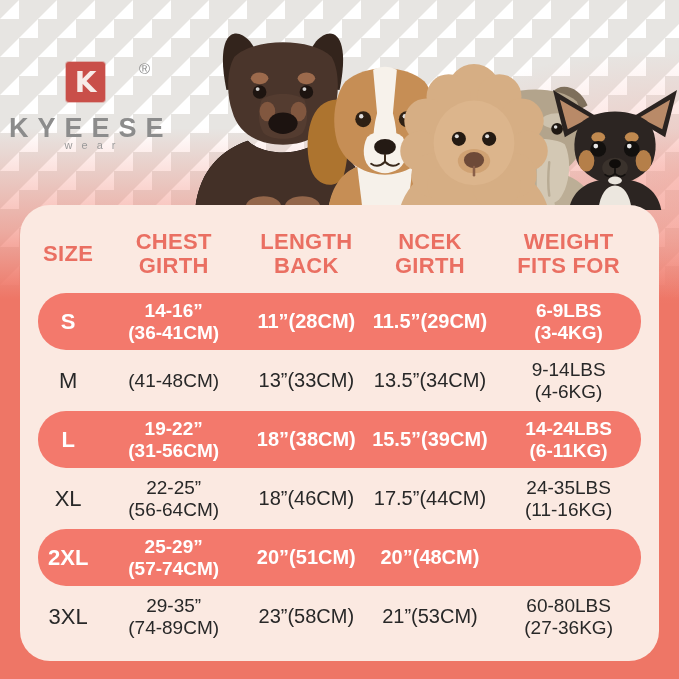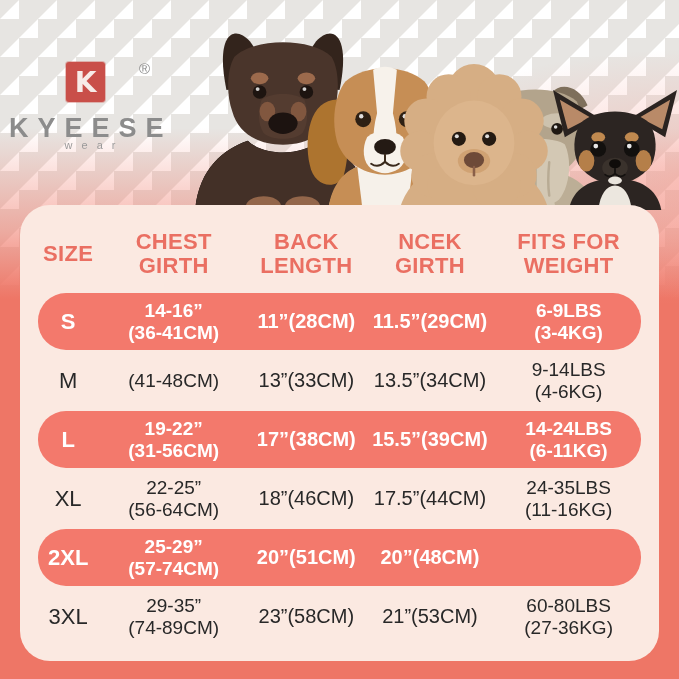--- a/index.html
+++ b/index.html
@@ -189,30 +189,30 @@
     <div class="grid thead">
       <div class="th">
         <div>SIZE</div>
         <div></div>
       </div>
       <div class="th">
         <div>CHEST</div>
         <div>GIRTH</div>
       </div>
       <div class="th">
+        <div>LENGTH</div>
         <div>BACK</div>
-        <div>LENGTH</div>
       </div>
       <div class="th">
         <div>NCEK</div>
         <div>GIRTH</div>
       </div>
       <div class="th">
+        <div>WEIGHT</div>
         <div>FITS FOR</div>
-        <div>WEIGHT</div>
       </div>
     </div>
 
     <div class="grid trow pill">
       <div class="cell-size">S</div>
       <div class="cell-2l">
         <div>14-16”</div>
         <div>(36-41CM)</div>
       </div>
       <div>11”(28CM)</div>
@@ -235,21 +235,21 @@
         <div>(4-6KG)</div>
       </div>
     </div>
 
     <div class="grid trow pill">
       <div class="cell-size">L</div>
       <div class="cell-2l">
         <div>19-22”</div>
         <div>(31-56CM)</div>
       </div>
-      <div>17”(38CM)</div>
+      <div>18”(38CM)</div>
       <div>15.5”(39CM)</div>
       <div class="cell-2l">
         <div>14-24LBS</div>
         <div>(6-11KG)</div>
       </div>
     </div>
 
     <div class="grid trow">
       <div class="cell-size">XL</div>
       <div class="cell-2l">

